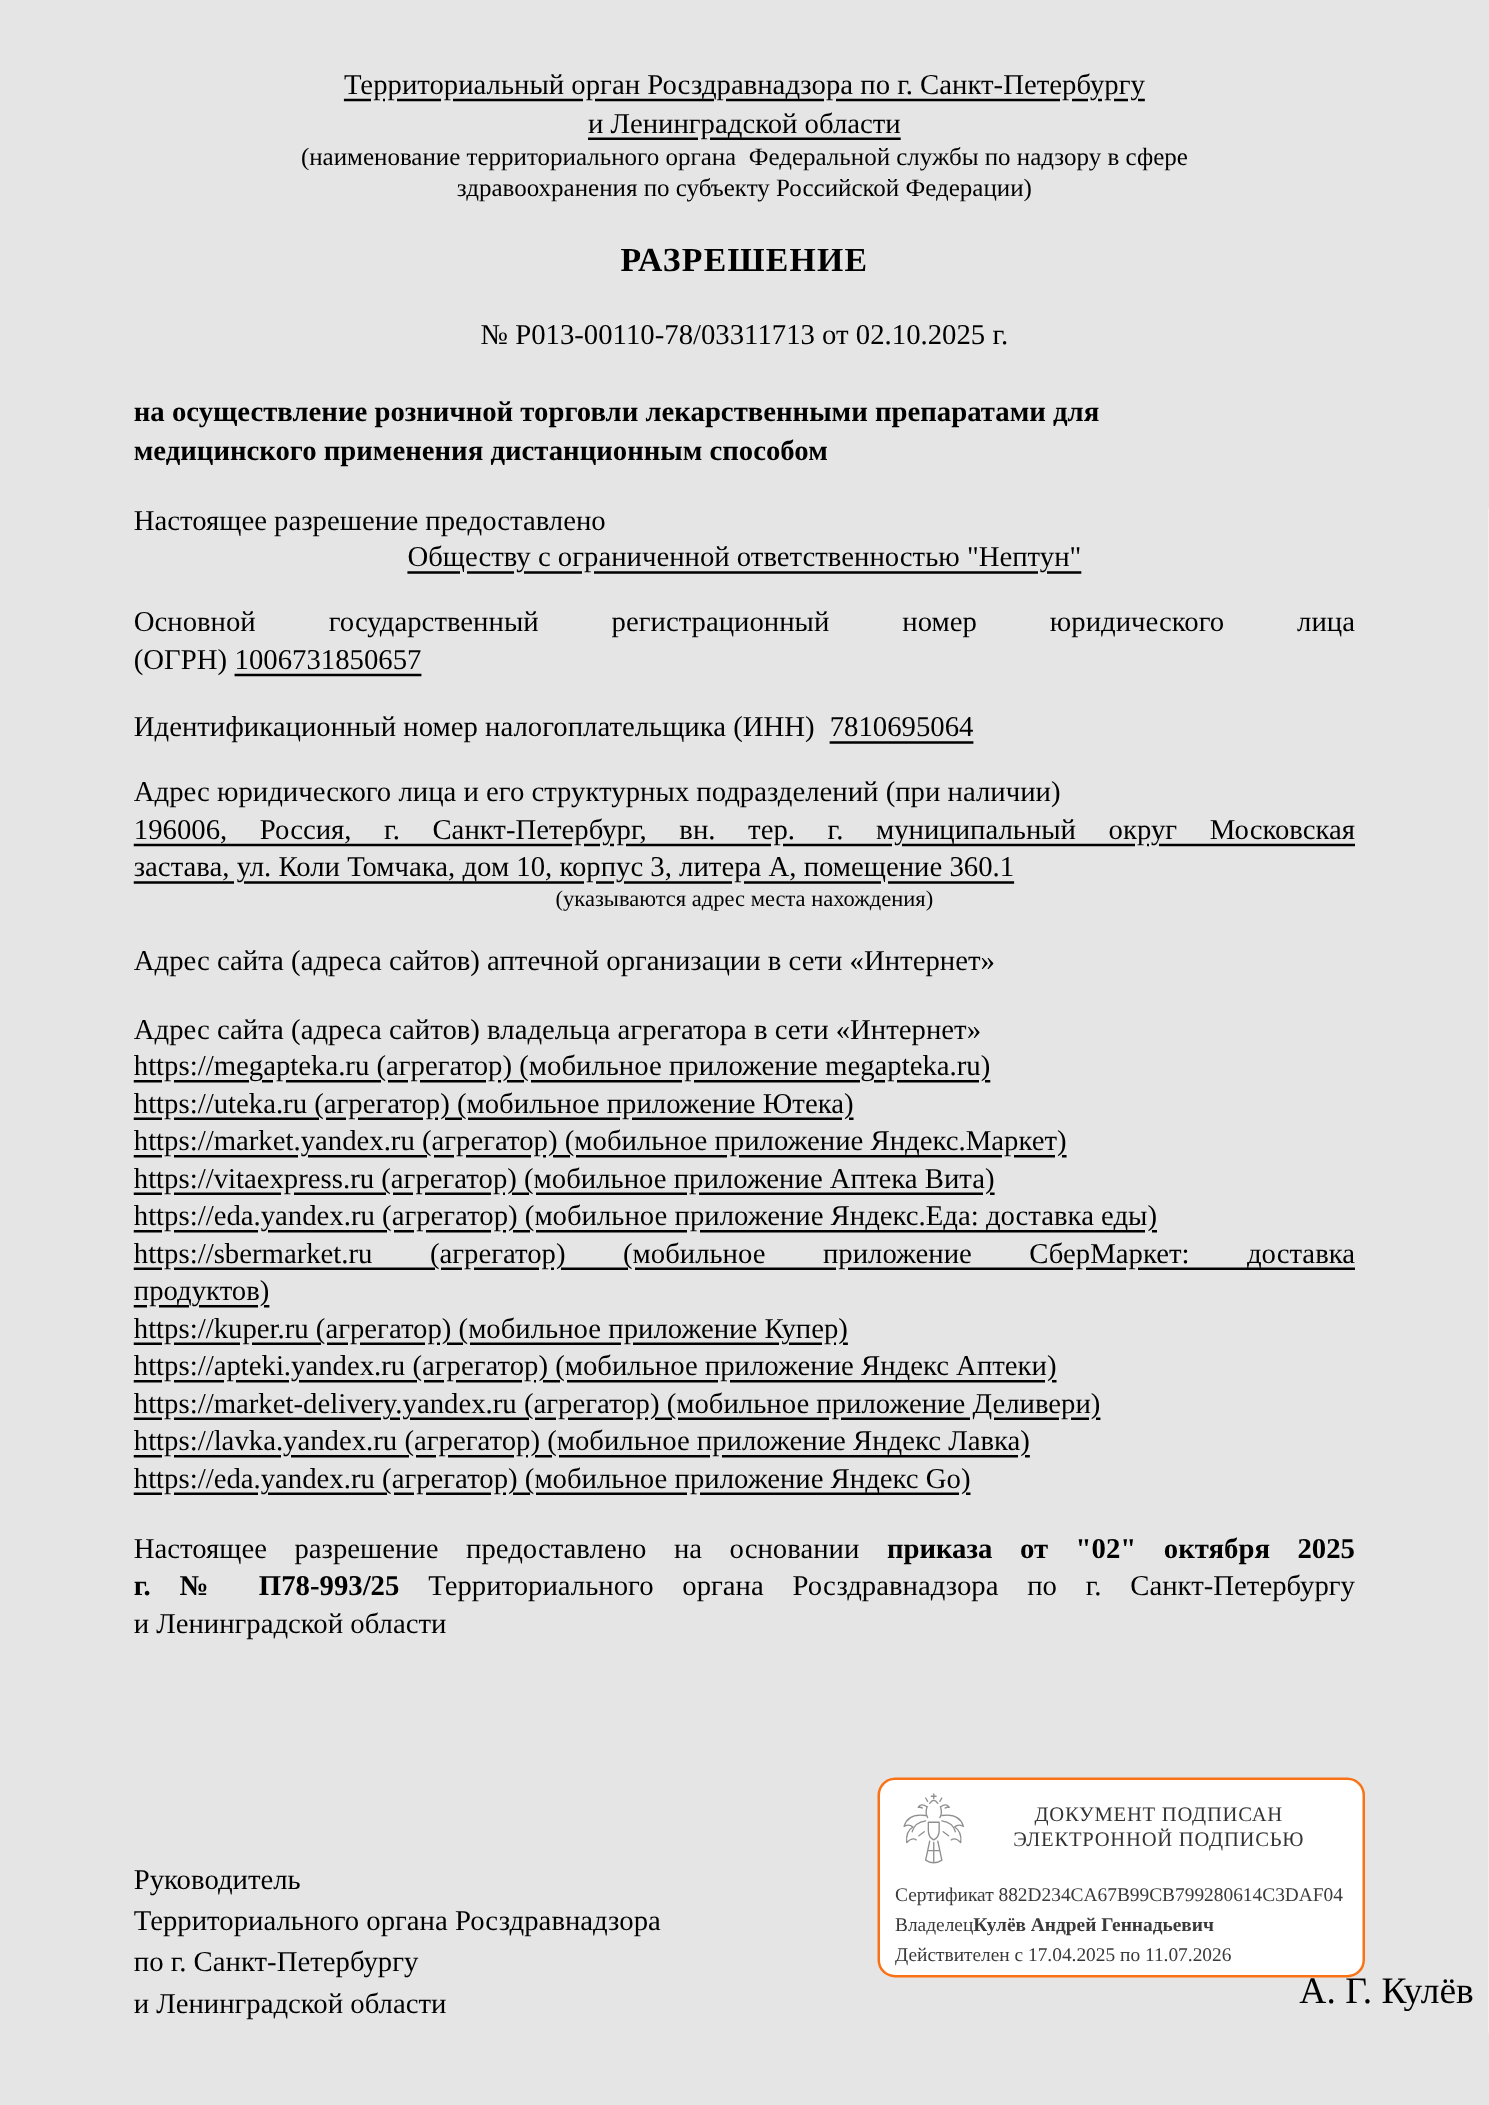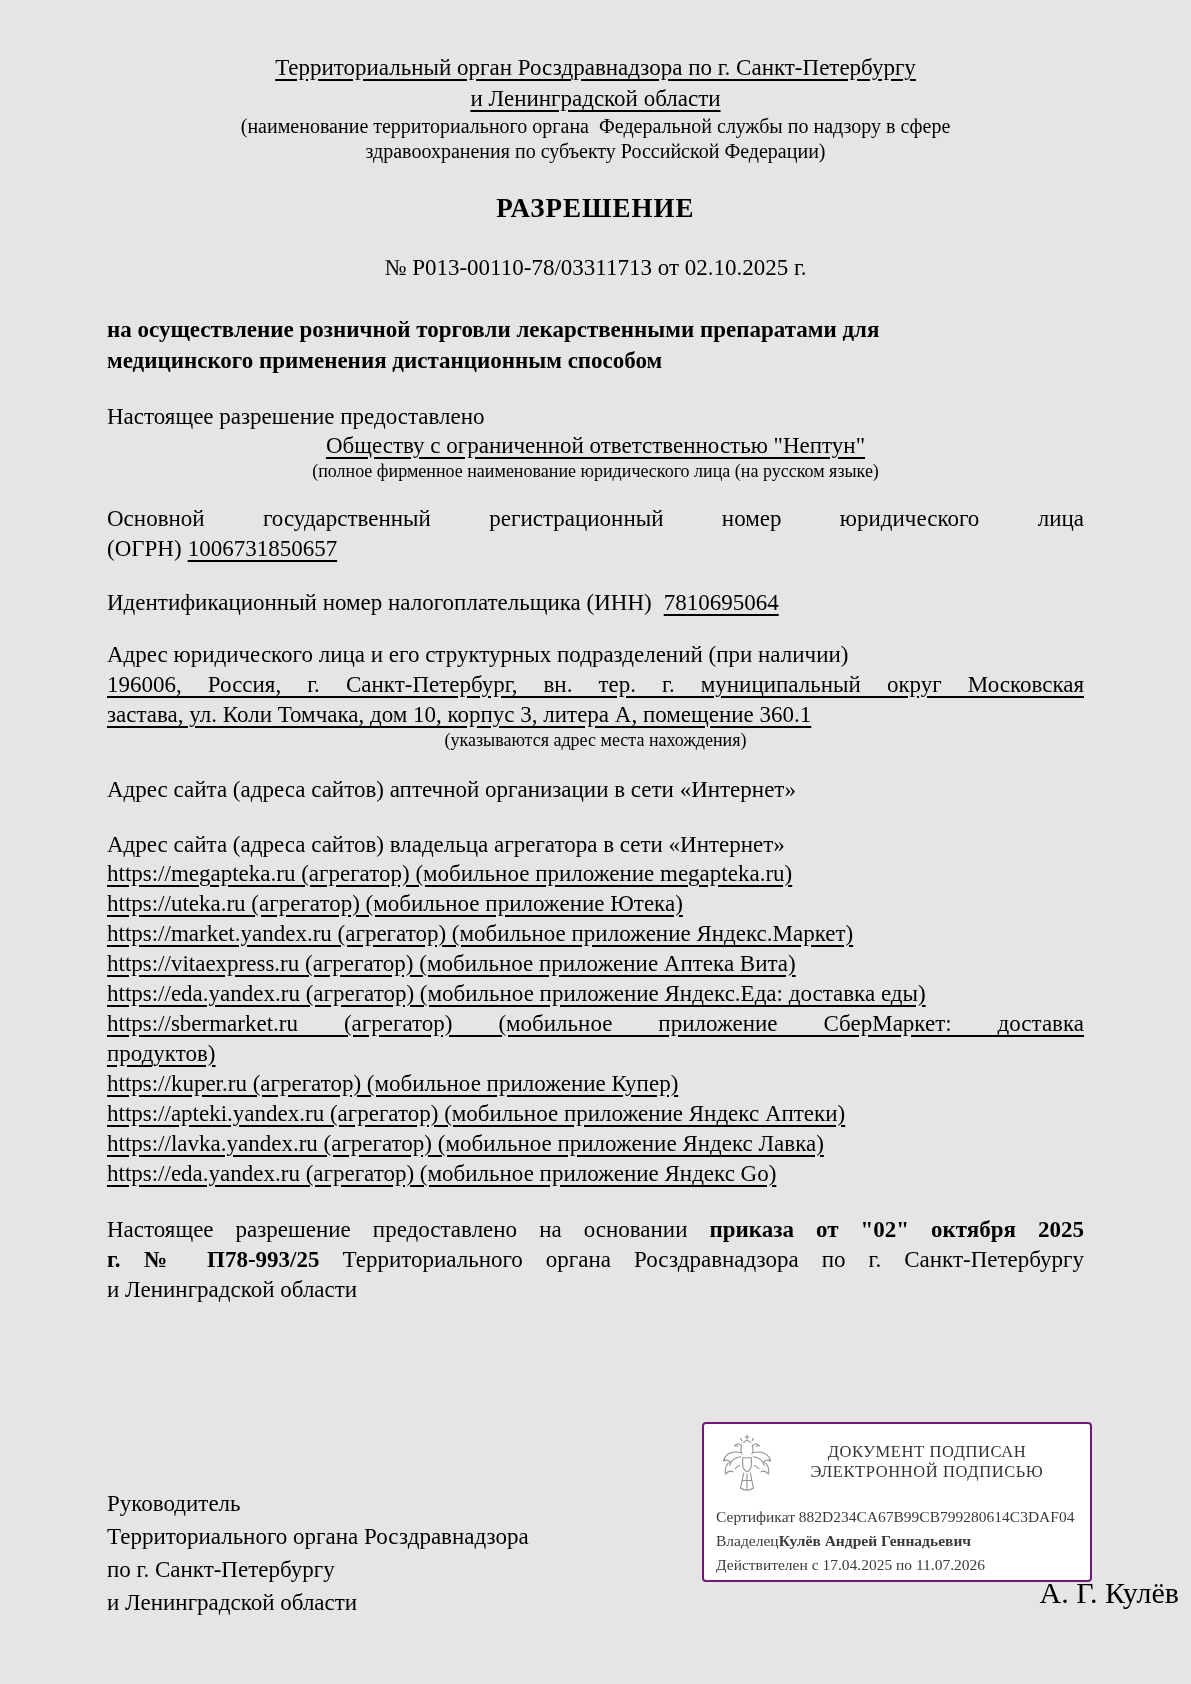--- a/index.html
+++ b/index.html
@@ -23,22 +23,22 @@
   .addr{margin-top:23px;line-height:30px;}
   .site1{margin-top:24px;}
   .agg{margin-top:26px;}
   .agg-line{line-height:30px;}
   .basis{margin-top:26px;line-height:30px;}
   .stretch{text-align:justify;text-align-last:justify;}
   .gap{margin-left:12px;}
   .gap6{margin-left:6px;}
   .sig-block{position:absolute;left:107px;top:1487px;font-size:23px;line-height:33px;}
   .sig-name{position:absolute;right:12px;top:1576px;font-size:30px;line-height:34px;}
-  .stamp{position:absolute;left:702px;top:1422px;width:390px;height:160px;border:2px solid #701a75;
-         border-radius:4px;box-sizing:border-box;padding:10px 12px 6px;color:#3a3a3a;background:#fff;}
+  .stamp{position:absolute;left:702px;top:1422px;width:390px;height:160px;border:2px solid #f97316;
+         border-radius:14px;box-sizing:border-box;padding:10px 12px 6px;color:#3a3a3a;background:#fff;}
   .stamp-top{display:flex;height:70px;}
   .eagle{width:56px;flex:0 0 auto;margin-left:4px;}
   .stamp-title{flex:1;text-align:center;margin-top:8px;font-size:16.5px;line-height:20px;
                letter-spacing:.6px;color:#333;}
   .stamp-line{font-size:15.5px;line-height:22px;white-space:nowrap;margin-top:2px;}
 </style>
 </head>
 <body>
 
 <div class="page">
@@ -52,21 +52,20 @@
     <div class="doc-title">РАЗРЕШЕНИЕ</div>
     <div class="doc-number">№ Р013-00110-78/03311713 от 02.10.2025 г.</div>
 
     <div class="subject">
       <div>на осуществление розничной торговли лекарственными препаратами для</div>
       <div>медицинского применения дистанционным способом</div>
     </div>
 
     <div class="intro">Настоящее разрешение предоставлено</div>
     <div class="center company-line"><span class="u">Обществу с ограниченной ответственностью "Нептун"</span></div>
-    <div class="center caption18">(полное фирменное наименование юридического лица (на русском языке)</div>
 
     <div class="ogrn">
       <div class="stretch">Основной государственный регистрационный номер юридического лица</div>
       <div><span>(ОГРН)</span><span class="u gap6">1006731850657</span></div>
     </div>
 
     <div class="inn">
       <span>Идентификационный номер налогоплательщика (ИНН)</span><span class="u gap">7810695064</span>
     </div>
 
@@ -84,20 +83,21 @@
       <div>
           <div class="agg-line"><span class="u">https://megapteka.ru (агрегатор) (мобильное приложение megapteka.ru)</span></div>
           <div class="agg-line"><span class="u">https://uteka.ru (агрегатор) (мобильное приложение Ютека)</span></div>
           <div class="agg-line"><span class="u">https://market.yandex.ru (агрегатор) (мобильное приложение Яндекс.Маркет)</span></div>
           <div class="agg-line"><span class="u">https://vitaexpress.ru (агрегатор) (мобильное приложение Аптека Вита)</span></div>
           <div class="agg-line"><span class="u">https://eda.yandex.ru (агрегатор) (мобильное приложение Яндекс.Еда: доставка еды)</span></div>
           <div class="agg-line stretch"><span class="u">https://sbermarket.ru (агрегатор) (мобильное приложение СберМаркет: доставка</span></div>
           <div class="agg-line"><span class="u">продуктов)</span></div>
           <div class="agg-line"><span class="u">https://kuper.ru (агрегатор) (мобильное приложение Купер)</span></div>
           <div class="agg-line"><span class="u">https://apteki.yandex.ru (агрегатор) (мобильное приложение Яндекс Аптеки)</span></div>
+          <div class="agg-line"><span class="u">https://market-delivery.yandex.ru (агрегатор) (мобильное приложение Деливери)</span></div>
           <div class="agg-line"><span class="u">https://lavka.yandex.ru (агрегатор) (мобильное приложение Яндекс Лавка)</span></div>
           <div class="agg-line"><span class="u">https://eda.yandex.ru (агрегатор) (мобильное приложение Яндекс Go)</span></div>
         </div>
     </div>
 
     <div class="basis">
       <div class="stretch"><span>Настоящее разрешение предоставлено на основании </span><span class="b">приказа от "02" октября 2025</span></div>
       <div class="stretch"><span class="b">г. № П78-993/25</span><span> Территориального органа Росздравнадзора по г. Санкт-Петербургу</span></div>
       <div>и Ленинградской области</div>
     </div>

